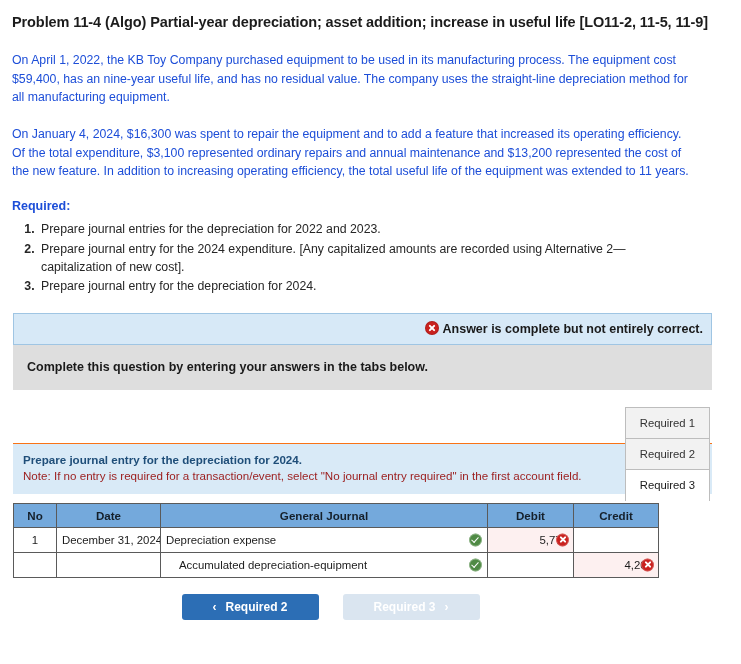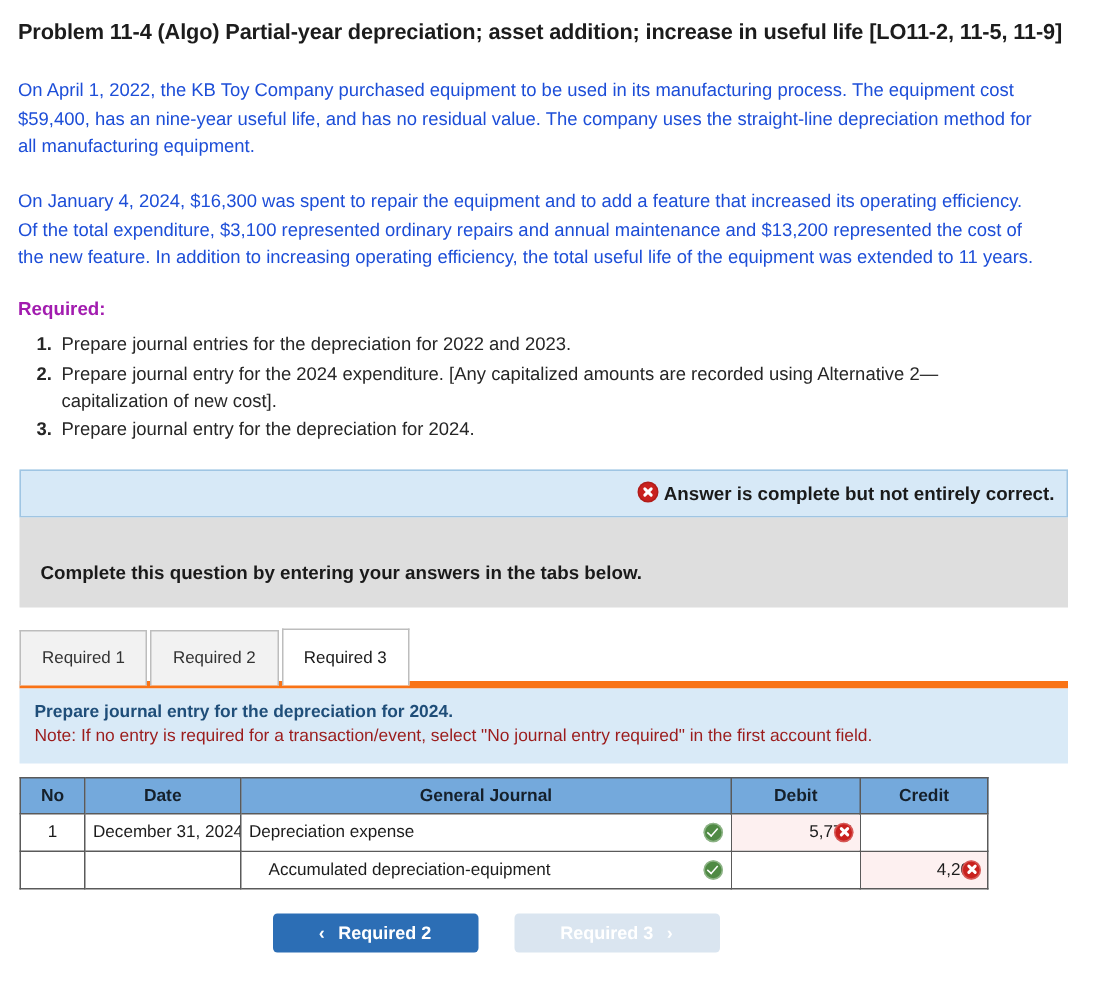--- a/index.html
+++ b/index.html
@@ -36,21 +36,21 @@
   
   .para {
     font-size: 12.3px;
     line-height: 1.52;
     color: #1d4ed8;
     margin: 18px 48px 0 12px;
   }
   .required-label {
     font-size: 12.5px;
     font-weight: bold;
-    color: #a21caf;
+    color: #1d4ed8;
     margin: 18px 12px 0 12px;
   }
 
   
   ol.req-list {
     margin: 7px 48px 0 12px;
     padding-left: 26px;
     font-size: 12.3px;
     line-height: 1.5;
     color: #262626;
@@ -98,35 +98,36 @@
     border-radius: 1px;
   }
   .x-badge::before { transform: rotate(45deg); }
   .x-badge::after  { transform: rotate(-45deg); }
 
   .gray-panel {
     margin: 0 0 0 13px;
     width: 699px;
     box-sizing: border-box;
     background: #dedede;
-    padding: 30px 0 16px 14px;
+    padding: 15px 0 16px 14px;
     font-size: 12.5px;
     font-weight: bold;
     color: #1a1a1a;
   }
 
   
   .tabs-row {
     margin: 16px 0 0 13px;
     width: 699px;
     box-sizing: border-box;
     display: flex;
-    align-items: center;
-    border-bottom: 5px solid #f97316;
+    align-items: flex-end;
+    border-bottom: 1px solid #f97316;
     height: 38px;
+    flex-direction: column;
   }
   .tab {
     font-size: 11.3px;
     color: #333;
     padding: 10px 14px 9px 14px;
     border: 1px solid #bdbdbd;
     border-bottom: none;
     background: #f2f2f2;
     margin-right: 2px;
     line-height: 1;

